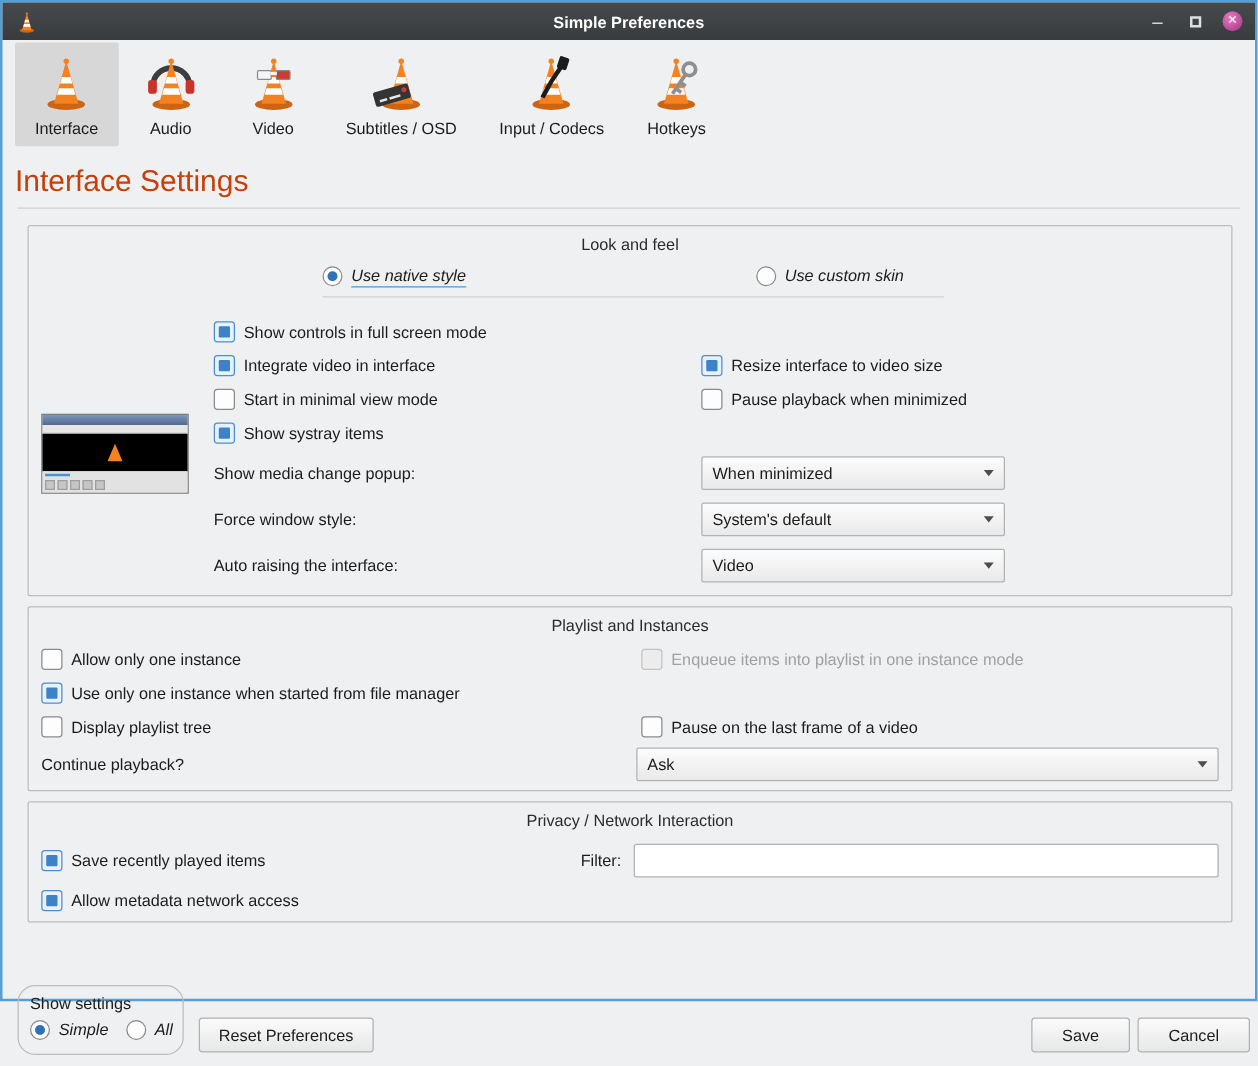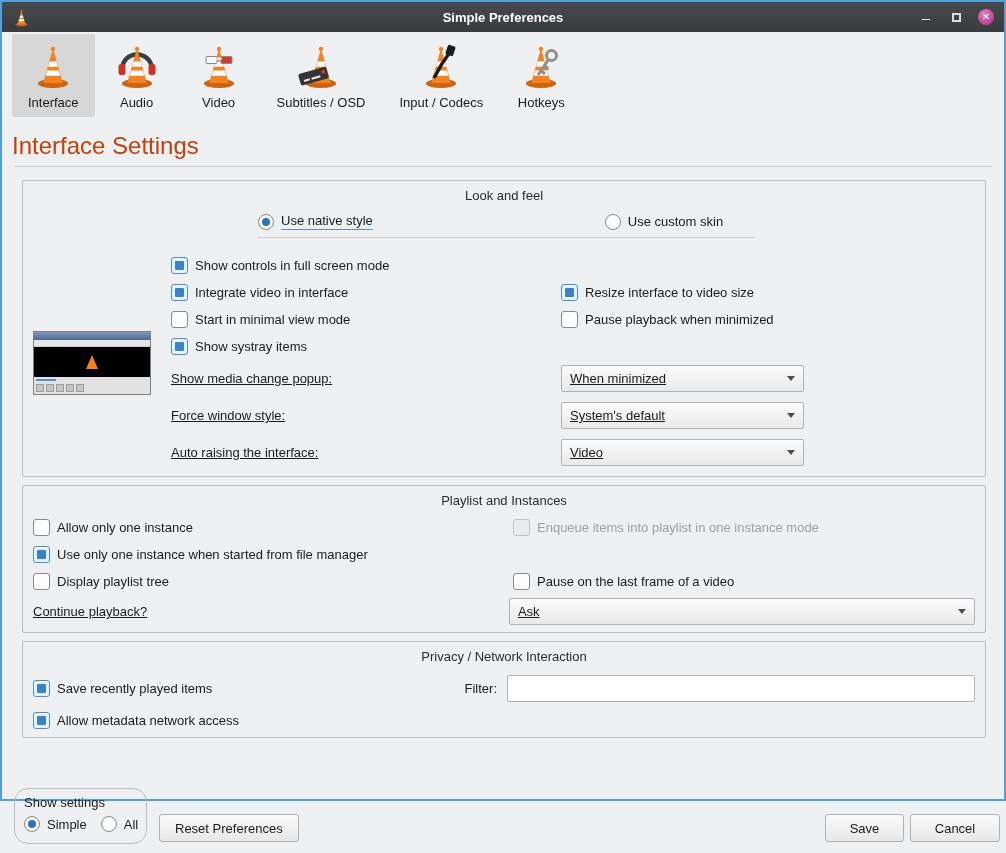--- a/index.html
+++ b/index.html
@@ -29,21 +29,21 @@
 
   
   .group { position: absolute; left: 20px; width: 964px; border: 1px solid #bcbcbc; border-radius: 2px; }
   .gtitle { text-align: center; padding-top: 7px; color: #2b2b2b; }
   .g1 { top: 178px; height: 297px; }
   .g2 { top: 483px; height: 148px; }
   .g3 { top: 639px; height: 97px; }
 
   
   .radio-row { display: flex; margin-top: 10px; }
-  .radio-wrap { display: inline-flex; align-items: center; gap: 7px; cursor: default; }
+  .radio-wrap { display: inline-flex; align-items: flex-start; gap: 7px; cursor: default; font-style: italic; }
   .rw-native { margin-left: 235px; }
   .rw-skin { margin-left: 232px; }
   .radio { width: 16px; height: 16px; border-radius: 50%; border: 1px solid #8a8a8a; background: #fdfdfd; position: relative; flex: none; }
   .radio.on::after { content: ""; position: absolute; inset: 3px; border-radius: 50%; background: #2f72b8; }
   .underlined { border-bottom: 1px solid #4f94d6; padding-bottom: 1px; }
   .radio-sep { margin: 7px 0 0 235px; width: 497px; border-top: 1px solid #cfcfcf; }
 
   
   .thumb { position: absolute; left: 10px; top: 150px; width: 118px; height: 64px; border: 1px solid #7f7f7f; background: #d9d9d9; display: flex; flex-direction: column; }
   .mt-title { height: 8px; background: linear-gradient(#7e97c0, #52688f); }
@@ -59,21 +59,21 @@
   .check-item { display: inline-flex; align-items: center; gap: 7px; cursor: default; }
   .cb { width: 17px; height: 17px; border: 1px solid #8a8a8a; border-radius: 3px; background: #fdfdfd; position: relative; flex: none; }
   .cb.on { border-color: #4b8fd2; background: #e9f2fb; }
   .cb.on::after { content: ""; position: absolute; inset: 3px; background: #3c82c8; border-radius: 1px; }
   .check-item.disabled .clabel { color: #a0a0a0; }
   .check-item.disabled .cb { background: #ececec; border-color: #c2c2c2; }
 
   
   .g1-body { margin: 14px 10px 0 148px; }
   .row { display: flex; align-items: center; height: 27px; }
-  .form-row { height: 37px; text-decoration: underline; }
+  .form-row { height: 37px; }
   .col1 { width: 390px; display: flex; align-items: center; }
   .col2 { display: flex; align-items: center; }
   .form-label { width: 390px; }
 
   
   .combo { display: flex; align-items: center; justify-content: space-between; height: 27px; padding: 0 8px; background: linear-gradient(#fcfcfc, #e9e9e9); border: 1px solid #b2b2b2; border-radius: 2px; }
   .combo-std { width: 243px; }
   .combo-wide { width: 470px; }
   .chev { width: 0; height: 0; border-left: 4px solid transparent; border-right: 4px solid transparent; border-top: 5px solid #4d4d4d; margin-left: 8px; flex: none; }
 

